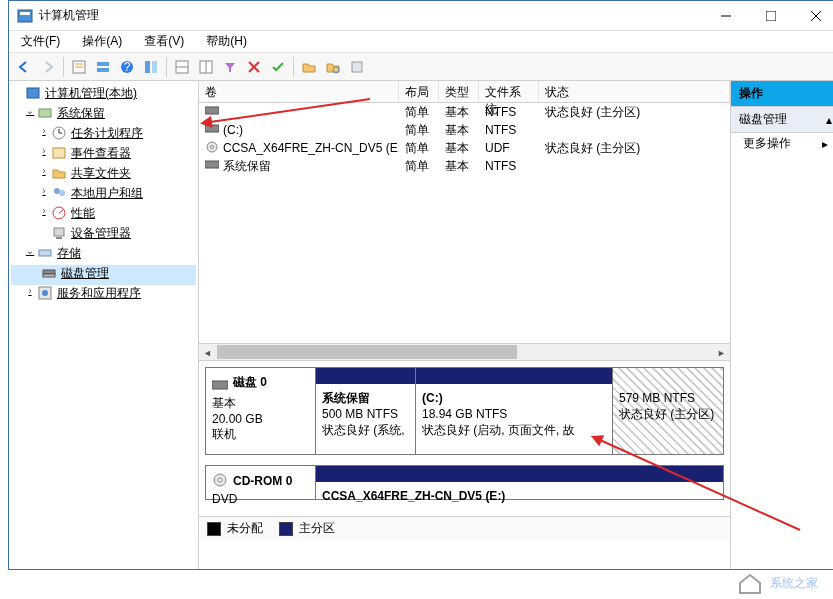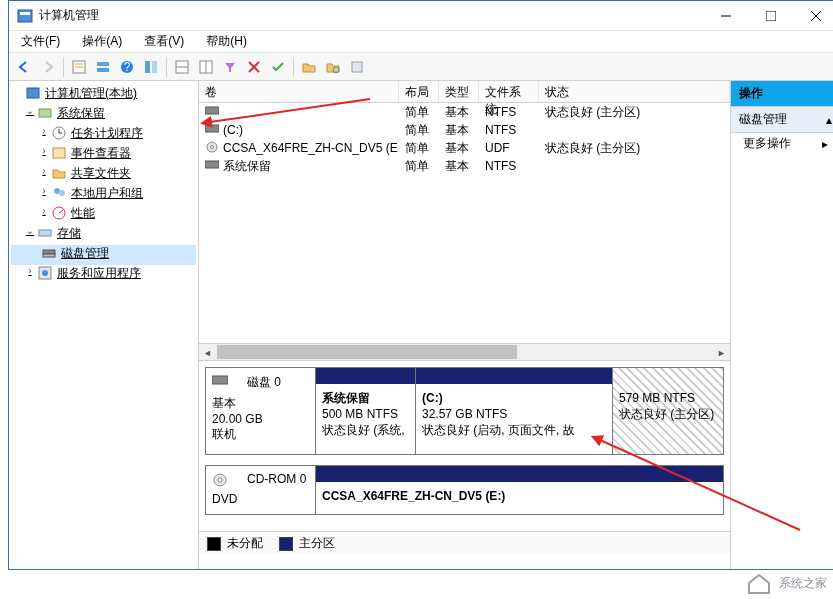--- a/index.html
+++ b/index.html
@@ -26,34 +26,34 @@
 .list-header .col { border-right: 1px solid #e5e5e5; padding: 3px 6px; background: #fafafa; }
 .list-body { flex: 0 0 240px; overflow: hidden; position: relative; }
 .list-row { display: flex; height: 18px; align-items: center; }
 .list-row .cell { padding: 12px 6px; white-space: nowrap; overflow: hidden; }
 .hscroll { height: 17px; background: #f0f0f0; border-top: 1px solid #d0d0d0; position: relative; }
 .hscroll .thumb { position: absolute; left: 18px; width: 300px; top: 1px; bottom: 1px; background: #c2c2c2; }
 .hscroll .arrow { position: absolute; top: 0; width: 17px; height: 17px; display:flex; align-items:center; justify-content:center; font-size:9px; color:#555;}
 .disk-map { border-top: 1px solid #d0d0d0; padding: 6px; }
 .disk-row { display: flex; border: 1px solid #777; height: 88px; margin-bottom: 10px; background:#fff; }
 .disk-label { width: 110px; border-right: 1px solid #777; padding: 6px; }
-.disk-label .hdr { display: flex; align-items: flex-start; gap: 19px; font-weight: normal; margin-bottom:4px;}
+.disk-label .hdr { display: flex; align-items: flex-end; gap: 5px; font-weight: bold; margin-bottom:4px;}
 .parts { flex: 1; display: flex; position: relative; }
 .parts-header { height: 16px; background: #18206f; position:absolute; top:0; left:0; right:0; }
 .part { border-right: 1px solid #777; padding: 22px 6px 4px 6px; display:flex; flex-direction:column; justify-content:flex-start; line-height:1.35; position:relative;}
 .part:last-child { border-right: none; }
 .part.hatched { background-image: repeating-linear-gradient(45deg,#fff,#fff 4px,#d0d0d0 4px,#d0d0d0 6px); }
 .legend { height: 24px; border-top: 1px solid #d0d0d0; display:flex; align-items:center; padding:0 8px; gap:6px; background:#fafafa;}
 .legend .sw { width:14px; height:14px; border:1px solid #444; display:inline-block; }
 .actions { width: 110px; border-left: 1px solid #d0d0d0; }
 .actions .hdr { background: #0ea5e9; padding: 4px 8px; border-bottom: 1px solid #d0d0d0; font-weight: bold; }
 .actions .sub { background: #e8eef7; padding: 4px 8px; border-bottom: 1px solid #d0d0d0; display:flex; justify-content:space-between; align-items:center;}
 .actions .item { padding: 2px 12px; display:flex; justify-content:space-between; align-items:center;}
 .arrow-annot { position: absolute; pointer-events: none; }
-.watermark { position:absolute; right:6px; bottom:2px; opacity:0.5; display:flex; align-items:center; gap:6px; font-size:14px; color:#0f172a;}
+.watermark { position:absolute; right:15px; bottom:2px; opacity:0.5; display:flex; align-items:center; gap:6px; font-size:14px; color:#3b82f6;}
 </style>
 </head>
 <body>
 
 <div class="window">
   <div class="titlebar">
     <span class="icon">
       <svg width="16" height="16">
           <rect x="1" y="2" width="14" height="12" fill="#4a90d9" stroke="#2a5a99"></rect>
           <rect x="3" y="4" width="10" height="3" fill="#fff"></rect>
@@ -233,20 +233,30 @@
         </div>
       <div class="tree-item" style="padding-left:26px">
           <span class="exp">›</span>
           <span class="ticon">
             <svg width="16" height="16">
               <circle cx="8" cy="8" r="6" fill="#fff" stroke="#d9363e"></circle>
               <line x1="8" y1="8" x2="12" y2="5" stroke="#d9363e"></line>
             </svg>
           </span>
           <span>性能</span>
+        </div>
+      <div class="tree-item" style="padding-left:26px">
+          <span class="exp"></span>
+          <span class="ticon">
+            <svg width="16" height="16">
+              <rect x="3" y="3" width="10" height="8" fill="#d8d8d8" stroke="#888"></rect>
+              <rect x="5" y="12" width="6" height="2" fill="#888"></rect>
+            </svg>
+          </span>
+          <span>设备管理器</span>
         </div>
       <div class="tree-item" style="padding-left:12px">
           <span class="exp">⌄</span>
           <span class="ticon">
             <svg width="16" height="16">
               <rect x="2" y="5" width="12" height="6" fill="#c6d8ee" stroke="#6b8fb8"></rect>
             </svg>
           </span>
           <span>存储</span>
         </div>
@@ -349,32 +359,32 @@
           </div>
           <div class="parts">
             <div class="parts-header"></div>
             <div class="part" style="width:100px">
               <b>系统保留</b>
               <span>500 MB NTFS</span>
               <span>状态良好 (系统,</span>
             </div>
             <div class="part" style="flex:1">
               <b>(C:)</b>
-              <span>32.57 GB NTFS</span>
+              <span>18.94 GB NTFS</span>
               <span>状态良好 (启动, 页面文件, 故</span>
             </div>
             <div class="part hatched" style="width:110px">
               <b></b>
               <span>579 MB NTFS</span>
               <span>状态良好 (主分区)</span>
             </div>
           </div>
         </div>
 
-        <div class="disk-row" style="height:50px">
+        <div class="disk-row" style="height:35px">
           <div class="disk-label">
             <div class="hdr">
                 <svg width="16" height="16">
                   <circle cx="8" cy="8" r="6" fill="#e6e6e6" stroke="#888"></circle>
                   <circle cx="8" cy="8" r="2" fill="#fff" stroke="#888"></circle>
                 </svg>
                 <span>CD-ROM 0</span>
               </div>
             <div>DVD</div>
           </div>

